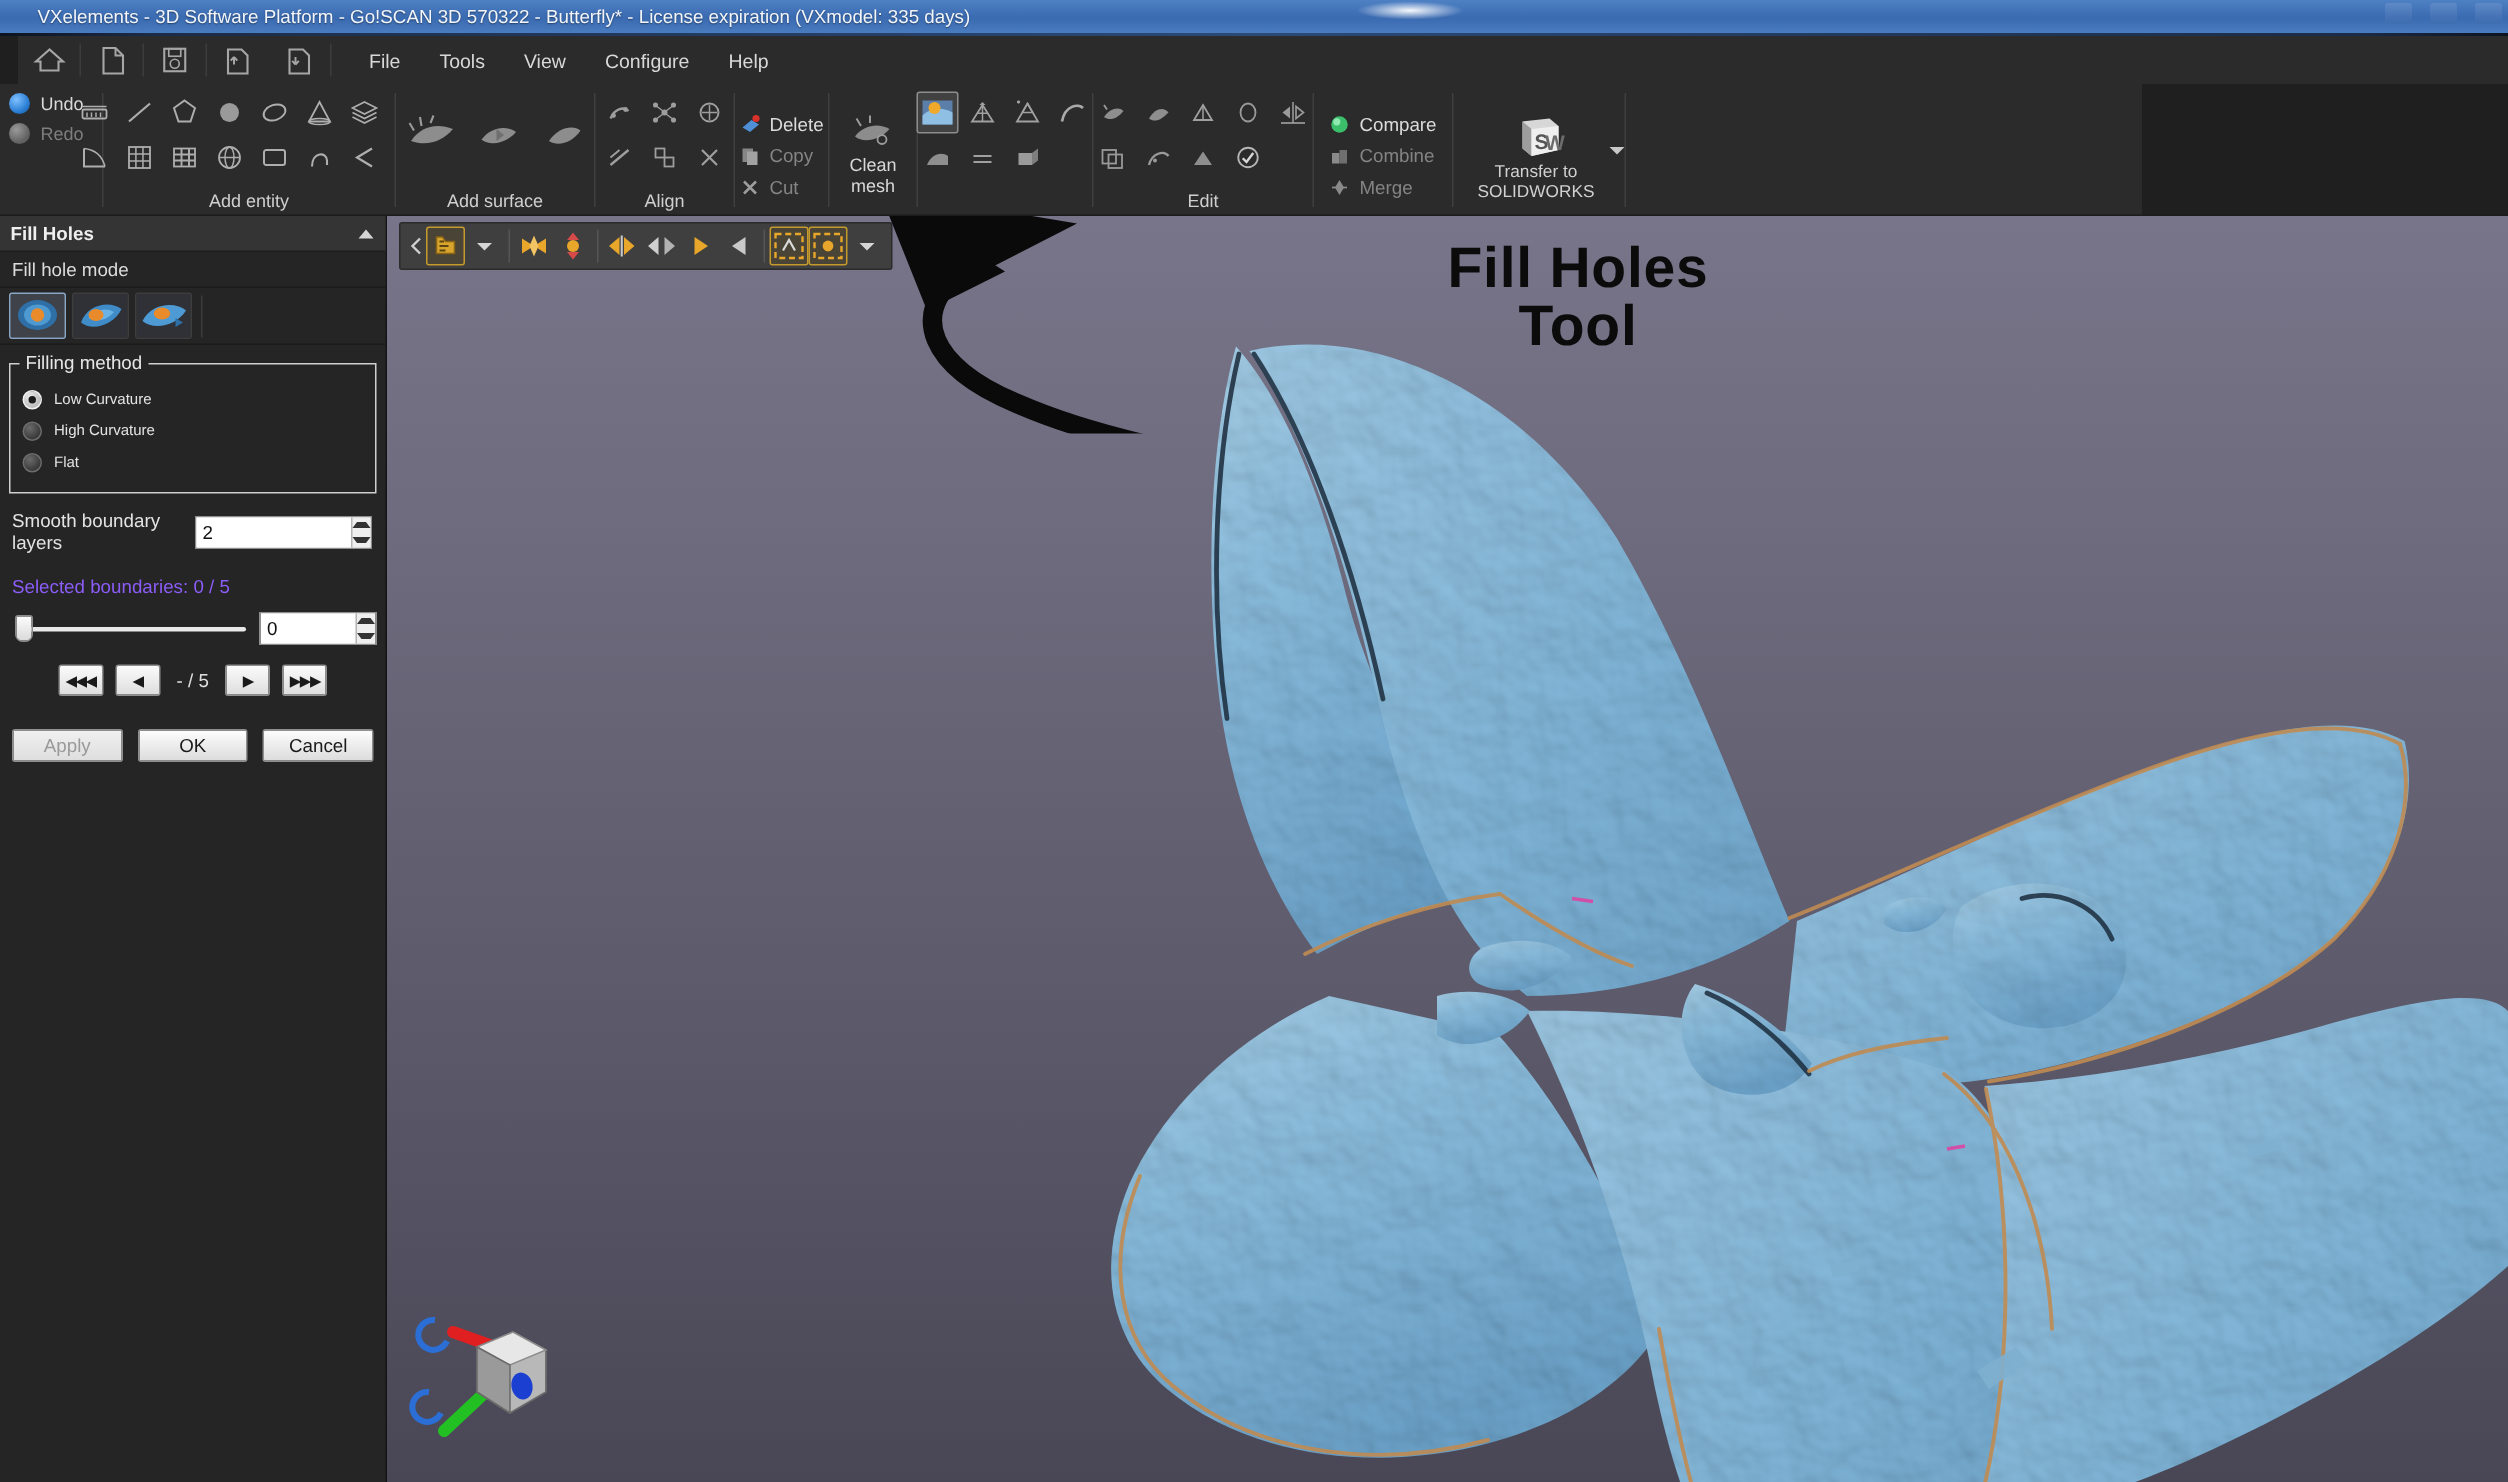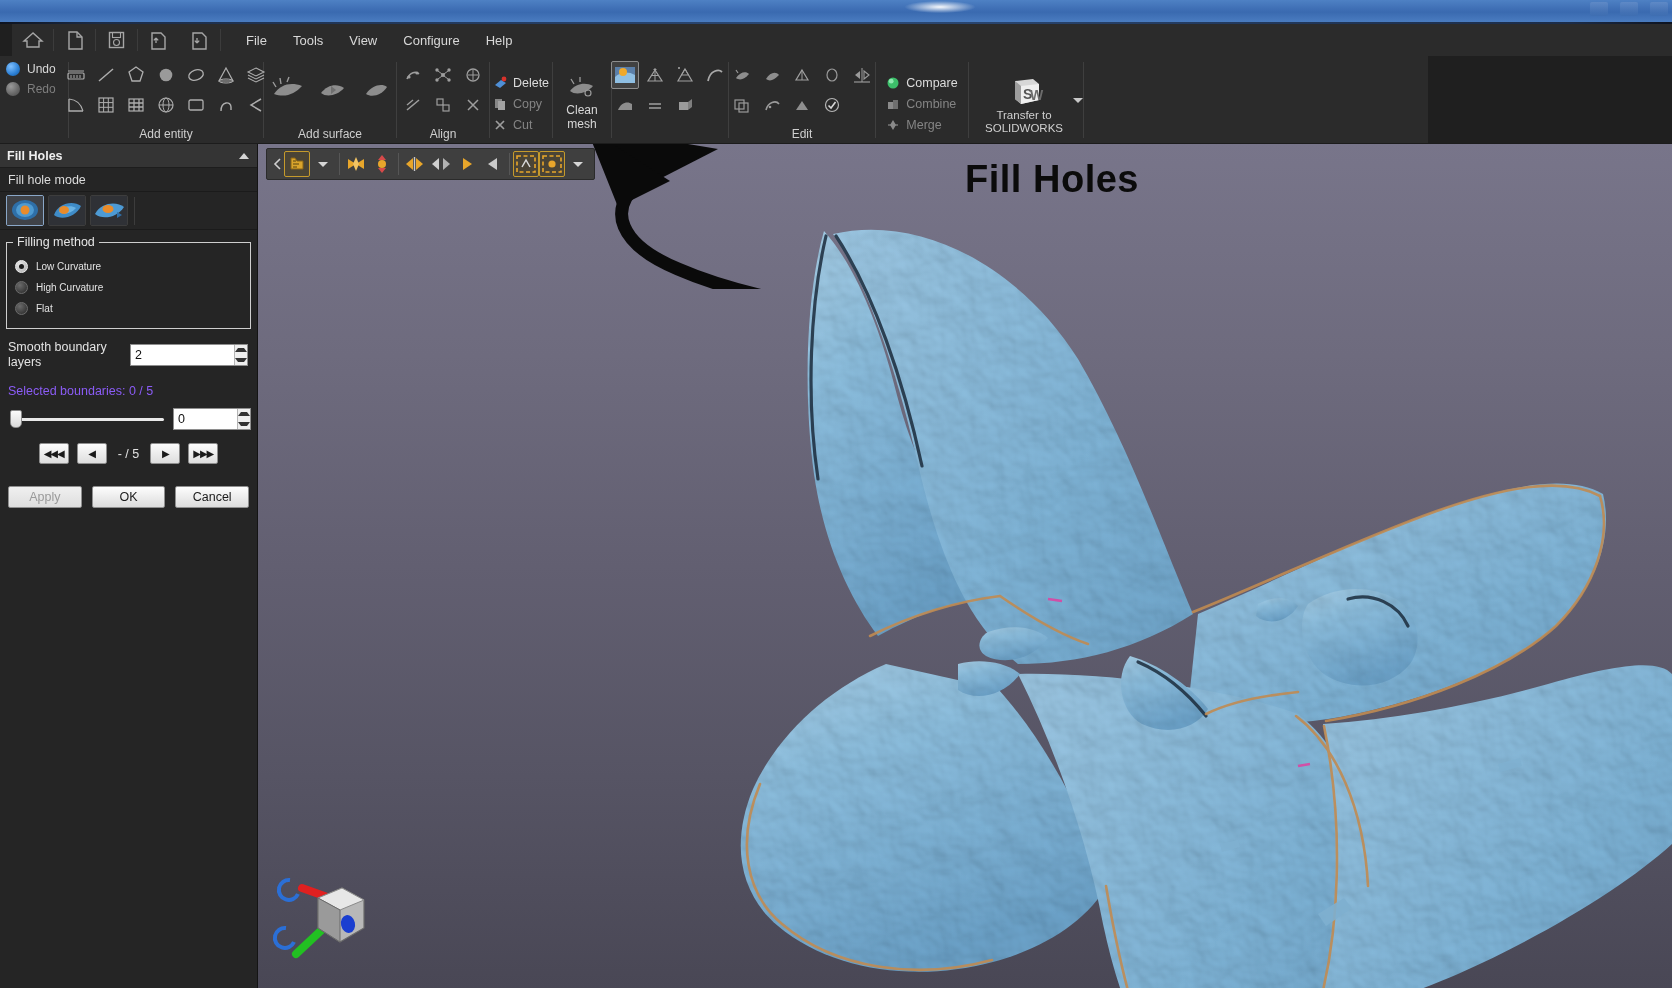--- a/index.html
+++ b/index.html
@@ -176,20 +176,21 @@
 
   .navcube { position:absolute; left:10px; bottom:28px; width:110px; height:110px; }
 </style>
 </head>
 <body>
 
 <div id="app">
 
   <div class="titlebar">
     <div class="appicon">VX</div>
+    <div class="ttext">VXelements - 3D Software Platform - Go!SCAN 3D 570322 - Butterfly* - License expiration (VXmodel: 335 days)</div>
     <div class="tglow"></div>
     <div class="tbtns">
       <div class="tbtn"></div>
       <div class="tbtn"></div>
       <div class="tbtn"></div>
     </div>
   </div>
   <div class="title-underline"></div>
 
   <div class="menurow">
@@ -245,21 +246,21 @@
         <span>Undo</span>
       </div>
       <div class="ur dis">
         <div class="circ gray"></div>
         <span>Redo</span>
       </div>
     </div>
 
     <div class="rsep"></div>
 
-    <div class="rgroup" style="width:194px;">
+    <div class="rgroup" style="width:194px;align-items:flex-end;">
       <div class="igrid" style="grid-template-columns:repeat(7,28px);">
         <div class="ibtn">
             <svg width="20" height="16" viewBox="0 0 20 16">
               <rect x="2" y="6" width="16" height="6" rx="1" fill="none" stroke="#aeaeae" stroke-width="1.2"></rect>
               <path d="M5 8v3M8 8v3M11 8v3M14 8v3" stroke="#aeaeae" stroke-width="1"></path>
               <path d="M2 4h16" stroke="#aeaeae" stroke-width="1"></path>
             </svg>
           </div>
         <div class="ibtn">
             <svg width="20" height="18" viewBox="0 0 20 18">
@@ -899,20 +900,21 @@
     </div>
 
     <svg width="760" height="200" viewBox="0 0 760 200" style="position:absolute;left:60;top:-55px;left:60px;">
       <path d="M700 240 C560 230, 440 215, 360 180 C300 155, 290 120, 320 95" fill="none" stroke="#0a0a0a" stroke-width="13" stroke-linecap="round"></path>
       <path d="M322 100 L268 38 L400 60 Z" fill="#0a0a0a"></path>
       <path d="M300 118 L268 38 L352 92 Z" fill="#0a0a0a"></path>
     </svg>
 
     <div class="anno" style="left:664px; top:16px; width:260px;">
       <div class="l1">Fill Holes</div>
+      <div class="l2">Tool</div>
     </div>
 
     <svg class="navcube" viewBox="0 0 110 110">
 
       <path d="M34 38 L62 48" stroke="#e02020" stroke-width="8" stroke-linecap="round"></path>
       <path d="M28 104 L60 74" stroke="#22c022" stroke-width="8" stroke-linecap="round"></path>
 
       <path d="M22 30 A10 10 0 1 0 30 44" fill="none" stroke="#2b6fd6" stroke-width="4"></path>
       <path d="M18 78 A10 10 0 1 0 26 92" fill="none" stroke="#2b6fd6" stroke-width="4"></path>
 

